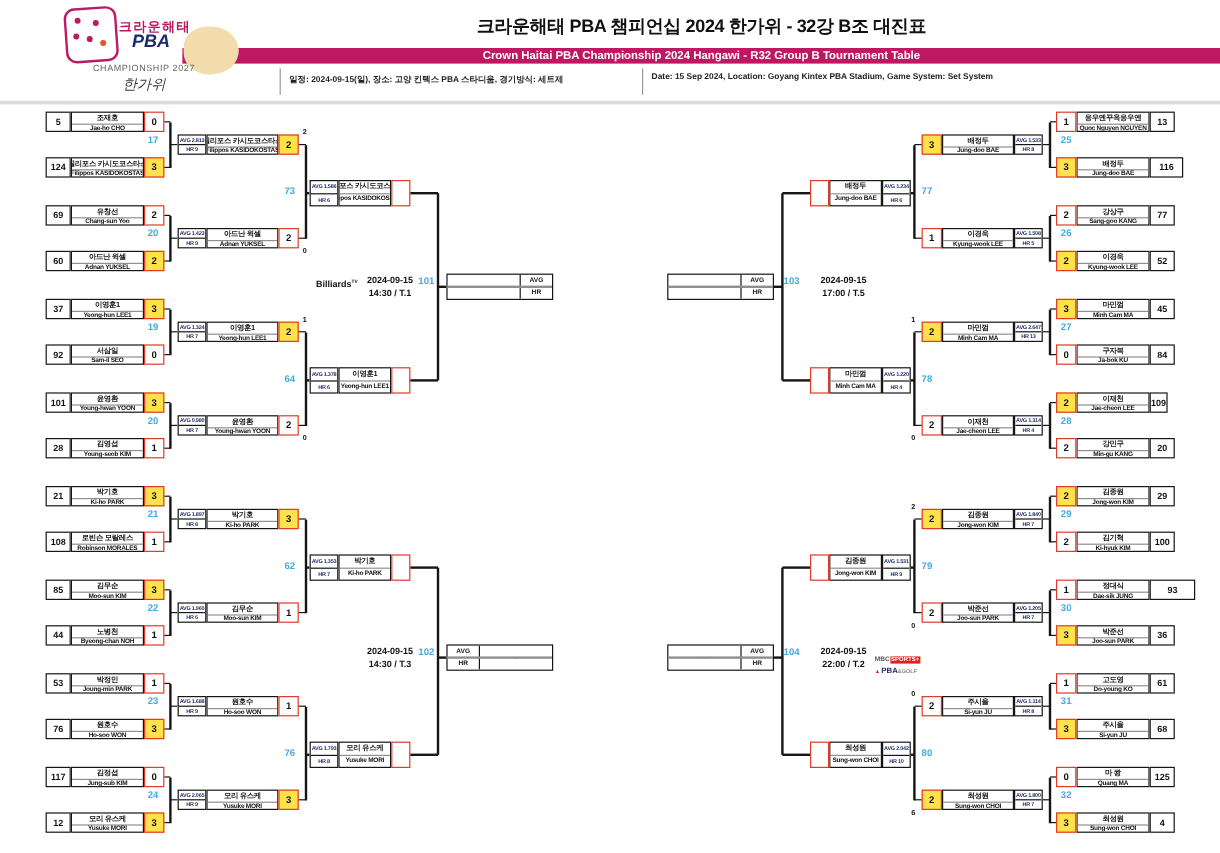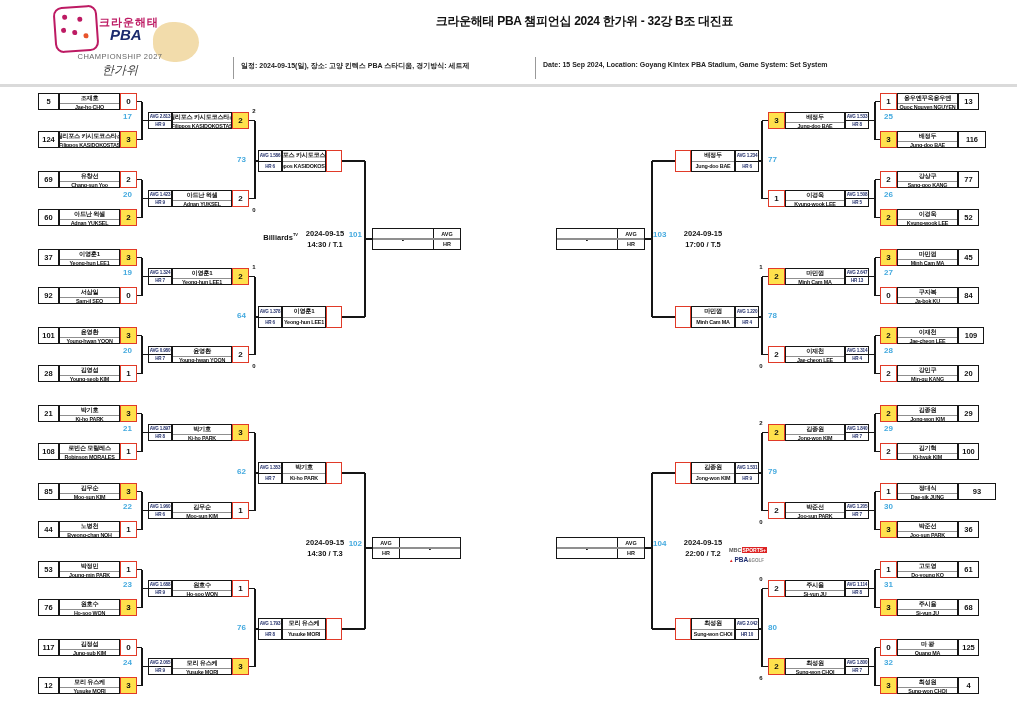--- a/index.html
+++ b/index.html
@@ -1,20 +1,20 @@
 <!DOCTYPE html>
 <html><head>
 <meta charset="utf-8">
 <style>
   html,body{margin:0;padding:0;background:#fff;}
   #stage{position:relative;width:1017px;height:711px;background:#fff;overflow:hidden;
          font-family:"Liberation Sans","DejaVu Sans",sans-serif;color:#111;}
   
   .title{position:absolute;left:152px;top:13px;width:865px;text-align:center;
-         font-size:12px;font-weight:bold;letter-spacing:-0.3px;}
+         font-size:15px;font-weight:bold;letter-spacing:-0.3px;}
   .subbar{position:absolute;left:152px;top:40px;width:865px;height:13px;background:#be1862;
           color:#fff;font-size:9.5px;font-weight:bold;display:flex;align-items:center;justify-content:center;}
   .infoko{position:absolute;left:241px;top:61px;font-size:7px;font-weight:bold;color:#222;white-space:nowrap;}
   .infoen{position:absolute;left:543px;top:61px;font-size:7px;font-weight:bold;color:#222;white-space:nowrap;}
   .vdiv{position:absolute;width:1px;background:#999;}
   .hrule{position:absolute;left:0;top:84px;width:1017px;height:3px;background:#dadada;}
   .dice{position:absolute;left:54px;top:6px;width:40px;height:42px;border:2.5px solid #bd1a63;
         border-radius:9px;transform:rotate(-4deg);background:#fff;z-index:2;}
   .dice i{position:absolute;width:5px;height:5px;border-radius:50%;background:#bd1a63;}
   .dice i:nth-child(1){left:7px;top:6px;}  .dice i:nth-child(2){left:22px;top:9px;}
@@ -78,20 +78,21 @@
       <i></i>
       <i></i>
     </div>
   <div class="blob"></div>
   <div class="brandko">크라운해태</div>
   <div class="brandpba">PBA</div>
   <div class="champ">CHAMPIONSHIP 2027</div>
   <div class="hangawi">한가위</div>
 
   <div class="title">크라운해태 PBA 챔피언십 2024 한가위 - 32강 B조 대진표</div>
+  <div class="subbar">Crown Haitai PBA Championship 2024 Hangawi - R32 Group B Tournament Table</div>
   <div class="vdiv" style="left:233px;top:57px;height:22px;"></div>
   <div class="infoko">일정: 2024-09-15(일), 장소: 고양 킨텍스 PBA 스타디움, 경기방식: 세트제</div>
   <div class="vdiv" style="left:535px;top:57px;height:22px;"></div>
   <div class="infoen">Date: 15 Sep 2024, Location: Goyang Kintex PBA Stadium, Game System: Set System</div>
   <div class="hrule"></div>
 
   <div id="bracket">
       <div class="box seedbox" style="left: 38px; top: 93px; width: 21px; height: 17px;">5</div>
       <div class="box namebox" style="left: 59px; top: 93px; width: 61px; height: 17px;">
         <div class="ko">조재호</div>
@@ -412,21 +413,21 @@
       <div class="box namebox" style="left: 897px; top: 287px; width: 61px; height: 17px;">
         <div class="ko">구자복</div>
         <div class="en">Ja-bok KU</div>
       </div>
       <div class="box scorebox" style="left: 880px; top: 287px; width: 17px; height: 17px;">0</div>
       <div class="line" style="left: 875px; top: 256.8px; width: 5px; height: 1.4px;"></div>
       <div class="line" style="left: 875px; top: 294.8px; width: 5px; height: 1.4px;"></div>
       <div class="line" style="left: 874.3px; top: 257.5px; width: 1.4px; height: 38px;"></div>
       <div class="line" style="left: 869px; top: 275.8px; width: 6px; height: 1.4px;"></div>
       <div class="mnum" style="left: 884px; top: 267.5px; width: 28px; text-align: left;">27</div>
-      <div class="box seedbox" style="left: 958px; top: 327px; width: 26px; height: 17px;">109</div>
+      <div class="box seedbox" style="left: 958px; top: 327px; width: 15px; height: 17px;">109</div>
       <div class="box namebox" style="left: 897px; top: 327px; width: 61px; height: 17px;">
         <div class="ko">이재천</div>
         <div class="en">Jae-cheon LEE</div>
       </div>
       <div class="box scorebox win" style="left: 880px; top: 327px; width: 17px; height: 17px;">2</div>
       <div class="box seedbox" style="left: 958px; top: 365px; width: 21px; height: 17px;">20</div>
       <div class="box namebox" style="left: 897px; top: 365px; width: 61px; height: 17px;">
         <div class="ko">강민구</div>
         <div class="en">Min-gu KANG</div>
       </div>

